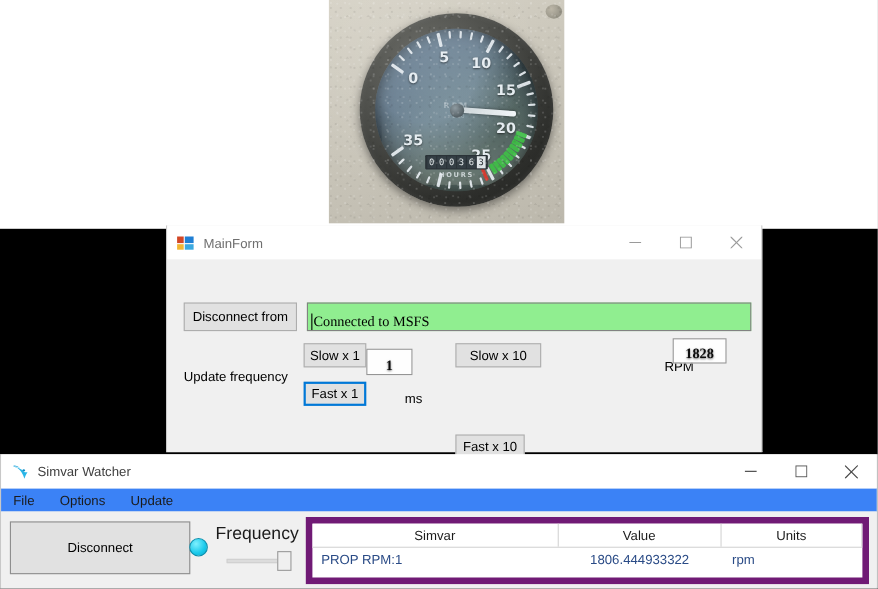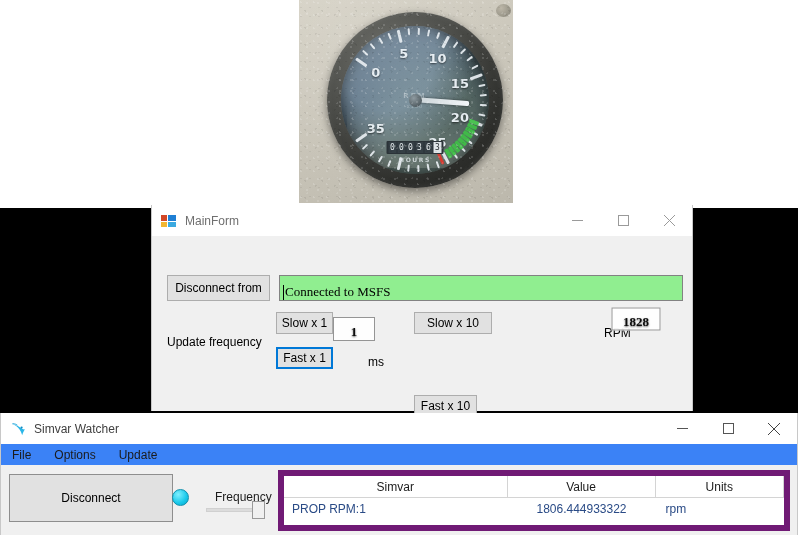--- a/index.html
+++ b/index.html
@@ -167,21 +167,21 @@
   .discbtn{
     position:absolute;left:8px;top:9px;width:164px;height:48px;
     background:#e1e1e1;border:1px solid #8e8e8e;box-sizing:border-box;
     display:flex;align-items:center;justify-content:center;font-size:12px;color:#000;
   }
   .led{
     position:absolute;left:171px;top:24px;width:17px;height:17px;border-radius:50%;
     background:radial-gradient(circle at 35% 30%,#7ff0ff,#17c8ea 60%,#0fa6c6);
     border:1px solid #0f90ad;box-sizing:border-box;
   }
-  .freq-lbl{position:absolute;left:214px;top:12px;font-size:12px;color:#1b1b1b;margin-top:13px;}
+  .freq-lbl{position:absolute;left:195px;top:12px;font-size:16px;color:#1b1b1b;}
   .slider{position:absolute;left:205px;top:36px;width:62px;height:18px;}
   .slider .track{position:absolute;left:0;top:7px;width:54px;height:4px;background:#dcdcdc;border:1px solid #d0d0d0;box-sizing:border-box;}
   .slider .thumb{position:absolute;left:46px;top:0;width:13px;height:18px;background:#f0f0f0;border:1px solid #999;box-sizing:border-box;}
 
   .grid{
     position:absolute;left:277px;top:5px;width:512px;height:61px;
     background:#fff;border:6px solid #701a75;box-sizing:border-box;overflow:hidden;
   }
   .grid-head{display:flex;height:21px;border-bottom:1px solid #d4d4d4;background:#fff;}
   .gh{

